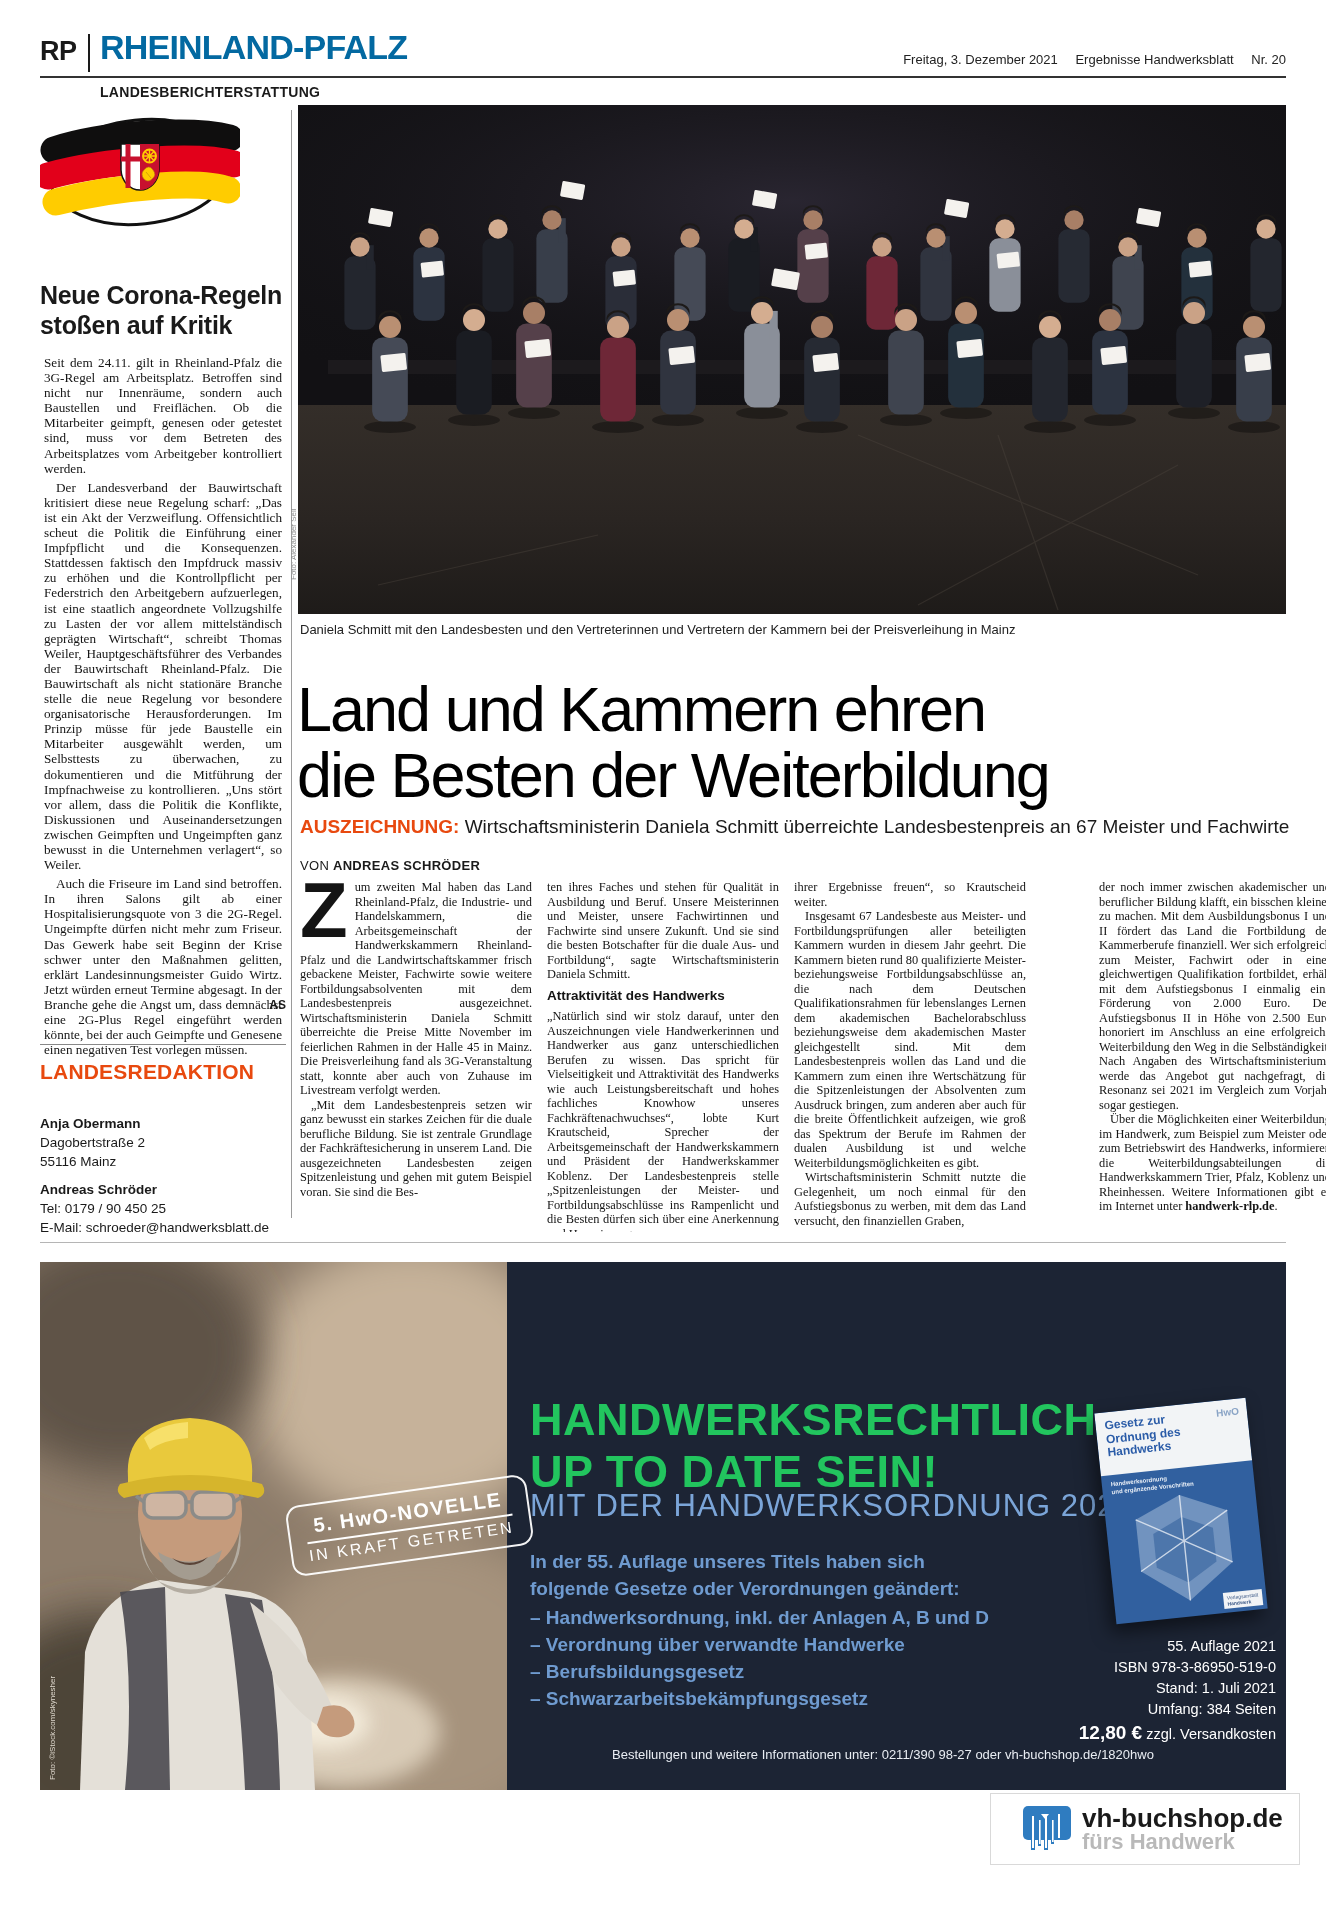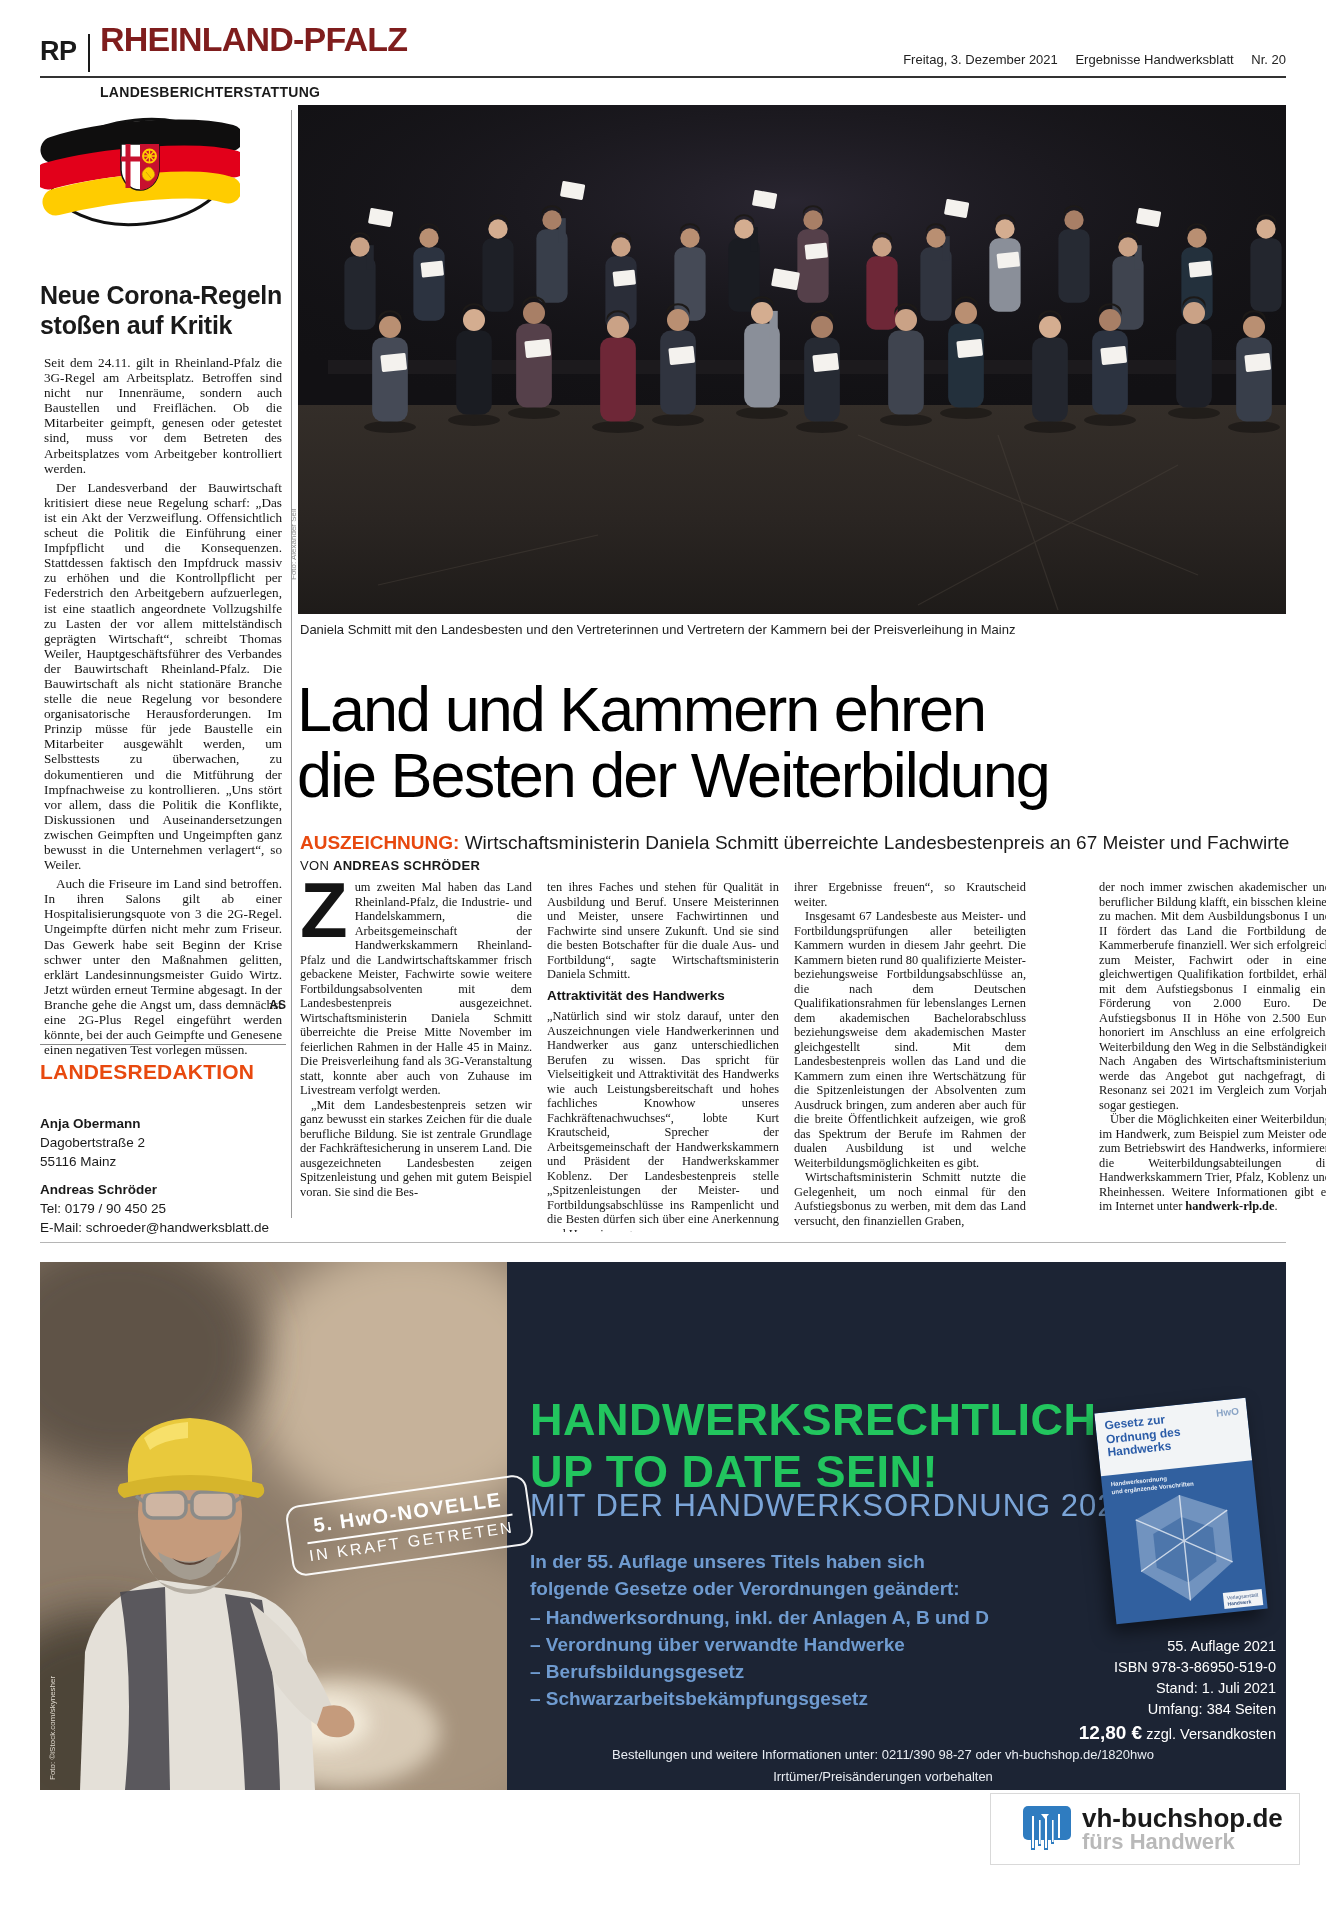--- a/index.html
+++ b/index.html
@@ -18,21 +18,21 @@
   .corona-body{font-size:13.2px;line-height:15.1px;text-align:justify;color:#141414;}
   .corona-body p{margin:4px;}
   .corona-body p.ind{text-indent:12px;}
   .initials{font-size:12px;font-weight:700;text-align:right;}
   .red-heading{font-size:21px;font-weight:700;letter-spacing:0.2px;}
   .contact{font-size:13.5px;line-height:19px;}
   .contact .cname{font-weight:700;}
   
   .caption{font-size:13px;color:#222;}
   .headline{font-size:63px;line-height:66px;font-weight:400;letter-spacing:-2px;color:#000;}
-  .kicker{font-size:19px;margin-top:16px;}
+  .kicker{font-size:19px;}
   .kicker .klabel{font-weight:700;}
   .byline{font-size:13px;letter-spacing:0.3px;}
   .byline b{font-weight:700;}
   .bodycol{width:232px;font-size:12.4px;line-height:14.5px;text-align:justify;
            font-family:"Liberation Serif",serif;color:#141414;overflow:hidden;height:352px;}
   .bodycol p{margin:0;}
   .bodycol p.ind{text-indent:11px;}
   .dropcap{float:left;font-family:"Liberation Sans",sans-serif;font-weight:700;
            font-size:78px;line-height:57px;margin:2px 7px 0 0;}
   .colsubhead{font-family:"Liberation Sans",sans-serif;font-weight:700;font-size:13.5px;
@@ -66,21 +66,21 @@
   .logo-text2{font-size:22px;font-weight:700;color:#b9b9b9;line-height:22px;}
   .rule{background:#333;}
 </style>
 </head>
 <body>
 
 <div class="page">
 
   <div class="abs rp-code" style="left:40px;top:36px;">RP</div>
   <div class="abs" style="left:88px;top:34px;width:2px;height:38px;background:#1a1a1a;"></div>
-  <div class="abs section-title" style="left:100px;top:20px;color:#7f1d1d;">RHEINLAND-PFALZ</div>
+  <div class="abs section-title" style="left:100px;top:28px;color:#0369a1;">RHEINLAND-PFALZ</div>
   <div class="abs issue-meta" style="top:52px;right:40px;">
     <span>Freitag, 3. Dezember 2021</span>
     <span>Ergebnisse Handwerksblatt</span>
     <span>Nr. 20</span>
   </div>
   <div class="abs rule" style="left:40px;top:76px;width:1246px;height:2px;"></div>
   <div class="abs subsection" style="left:100px;top:84px;">LANDESBERICHTERSTATTUNG</div>
 
   <div class="abs" style="left:40px;top:106px;width:200px;height:140px;">
     <svg width="200" height="140" viewBox="0 0 200 140">
@@ -448,21 +448,20 @@
     <div class="abs ad-details" style="left:920px;top:374px;width:316px;">
       <div>55. Auflage 2021</div>
       <div>ISBN 978-3-86950-519-0</div>
       <div>Stand: 1. Juli 2021</div>
       <div>Umfang: 384 Seiten</div>
       <div class="ad-price"><b>12,80 €</b><span> zzgl. Versandkosten</span></div>
     </div>
 
     <div class="abs ad-order" style="left:440px;top:482px;width:806px;">
       <div>Bestellungen und weitere Informationen unter: 0211/390 98-27 oder vh-buchshop.de/1820hwo</div>
-      <div>Irrtümer/Preisänderungen vorbehalten</div>
     </div>
 
     <div class="vcredit abs" style="left:8px;top:518px;color:#ded8cd;">Foto: ©iStock.com/skynesher</div>
   </div>
 
   <div class="abs logo-box" style="left:990px;top:1793px;width:264px;height:50px;padding-left:32px;">
     <svg width="48" height="46" viewBox="0 0 48 46" style="flex:0 0 auto;margin-right:11px;">
       <rect x="0" y="0" width="48" height="34" rx="5" fill="#2f7cc0"></rect>
       <polygon points="18,8 26,8 22,13" fill="#fff"></polygon>
       <rect x="8" y="14" width="4" height="30" fill="#2f7cc0"></rect>

